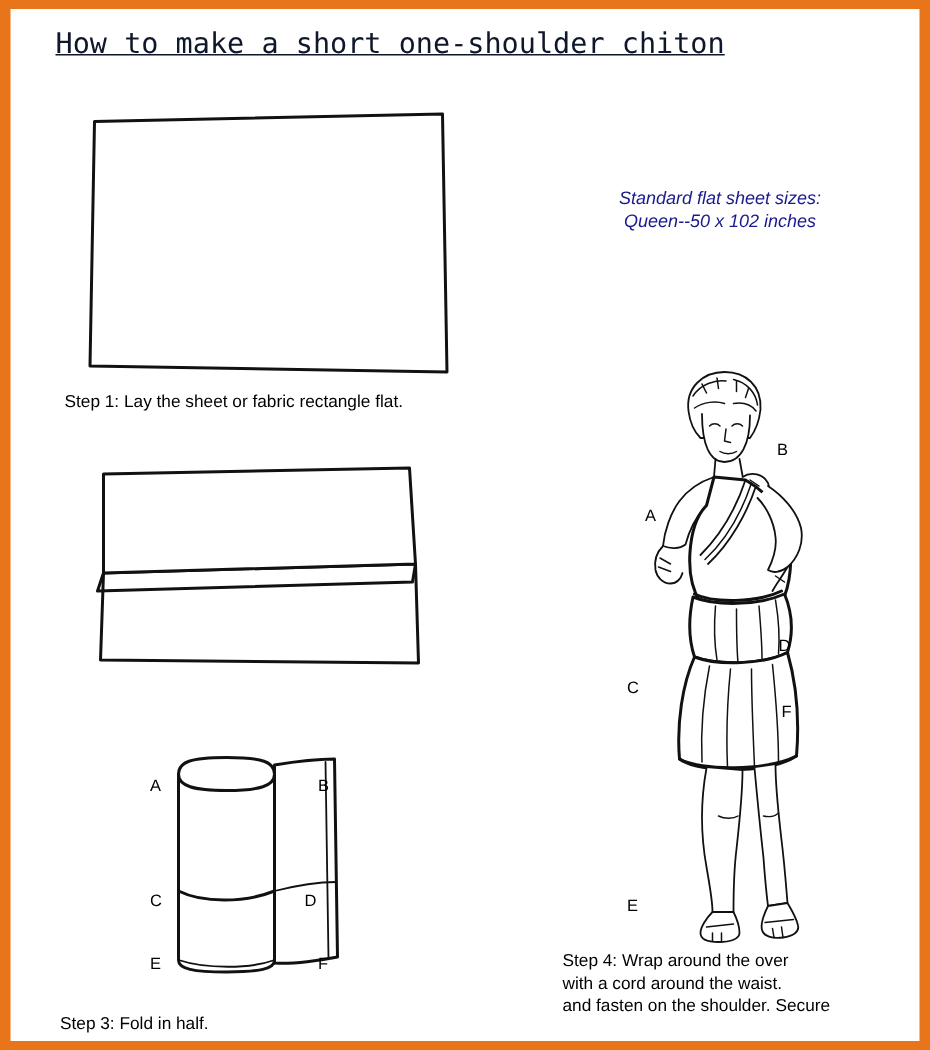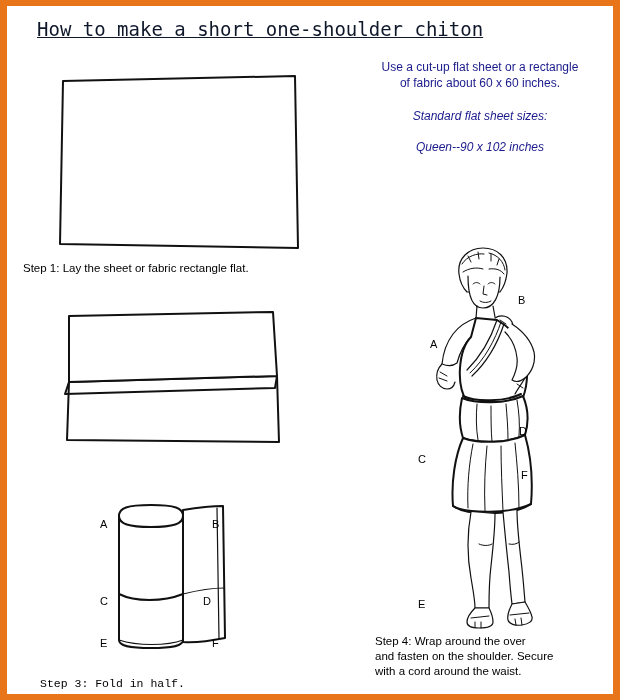--- a/index.html
+++ b/index.html
@@ -121,21 +121,21 @@
 
   <div class="inner">
 
     <div id="title">How to make a short one-shoulder chiton</div>
 
     <div style="position:absolute; left:48px; top:60px;">
       <svg width="250" height="190" viewBox="0 0 250 190">
         <path class="ln fill-w" d="M8,15 L240,10 L243,182 L5,178 Z"></path>
       </svg>
     </div>
-    <div class="caption" style="left:16px; top:255px; width:300px;">Step 1:  Lay the sheet or fabric rectangle flat.</div>
+    <div class="caption" style="left:36px; top:255px; width:300px;">Step 1:  Lay the sheet or fabric rectangle flat.</div>
 
     <div style="position:absolute; left:48px; top:298px;">
       <svg width="240" height="145" viewBox="0 0 240 145">
 
         <path class="ln fill-w" d="M14,78 L222,72 L224,138 L12,136 Z"></path>
 
         <path class="ln fill-w" d="M14,12 L218,8 L222,72 L14,78 Z"></path>
 
         <path class="ln" d="M14,78 L10,90 L220,84 L222,72"></path>
       </svg>
@@ -161,31 +161,27 @@
     <div class="fig-label" style="left:93px; top:512px;">A</div>
     <div class="fig-label" style="left:205px; top:512px;">B</div>
     <div class="fig-label" style="left:93px; top:589px;">C</div>
     <div class="fig-label" style="left:196px; top:589px;">D</div>
     <div class="fig-label" style="left:93px; top:600px;"></div>
 
     <div class="fig-label" style="left:93px; top:602px;"></div>
     <div class="fig-label" style="left:93px; top:631px;">E</div>
     <div class="fig-label" style="left:205px; top:631px;">F</div>
 
-    <div class="caption" style="left:33px; top:670px; width:300px;font-family:Liberation Mono, monospace;">Step 3:  Fold in half.</div>
-
-    <div class="note" style="left:348px; top:53px; width:250px;">
-      <div>Use a cut-up flat sheet or a rectangle</div>
-      <div>of fabric about 60 x 60 inches.</div>
-    </div>
-
-    <div class="note note-italic" style="left:348px; top:102px; width:250px;">Standard flat sheet sizes:</div>
+    <div class="caption" style="left:33px; top:670px; width:300px;">Step 3:  Fold in half.</div>
+
+
+    <div class="note note-italic" style="left:348px; top:118px; width:250px;">Standard flat sheet sizes:</div>
 
     <div class="note note-italic" style="left:348px; top:133px; width:250px;">
-      <div>Queen--90 x 102 inches</div>
+      <div>Queen--50 x 102 inches</div>
     </div>
 
     <div style="position:absolute; left:398px; top:238px;">
       <svg width="180" height="400" viewBox="0 0 180 400">
 
         <path class="ln-thin fill-w" d="M54,30 C52,14 64,4 78,4 C92,4 103,13 102,29 C101,38 98,44 95,48 L62,48 C58,44 55,38 54,30 Z"></path>
         <path class="ln-hair" d="M57,20 C62,12 72,9 79,10"></path>
         <path class="ln-hair" d="M84,9 C93,11 99,18 100,26"></path>
         <path class="ln-hair" d="M58,28 C64,24 72,23 78,25"></path>
         <path class="ln-hair" d="M84,25 C91,24 96,26 99,30"></path>
@@ -262,18 +258,18 @@
 
     <div class="fig-label" style="left:423px; top:332px;">A</div>
     <div class="fig-label" style="left:511px; top:288px;">B</div>
     <div class="fig-label" style="left:411px; top:447px;">C</div>
     <div class="fig-label" style="left:512px; top:419px;">D</div>
     <div class="fig-label" style="left:411px; top:592px;">E</div>
     <div class="fig-label" style="left:514px; top:463px;">F</div>
 
     <div class="caption" style="left:368px; top:628px; width:220px;">
       <div>Step 4:  Wrap around the over</div>
+      <div>with a cord around the waist.</div>
       <div>and fasten on the shoulder. Secure</div>
-      <div>with a cord around the waist.</div>
     </div>
 
   </div>
 </div>
 
 </body></html>

